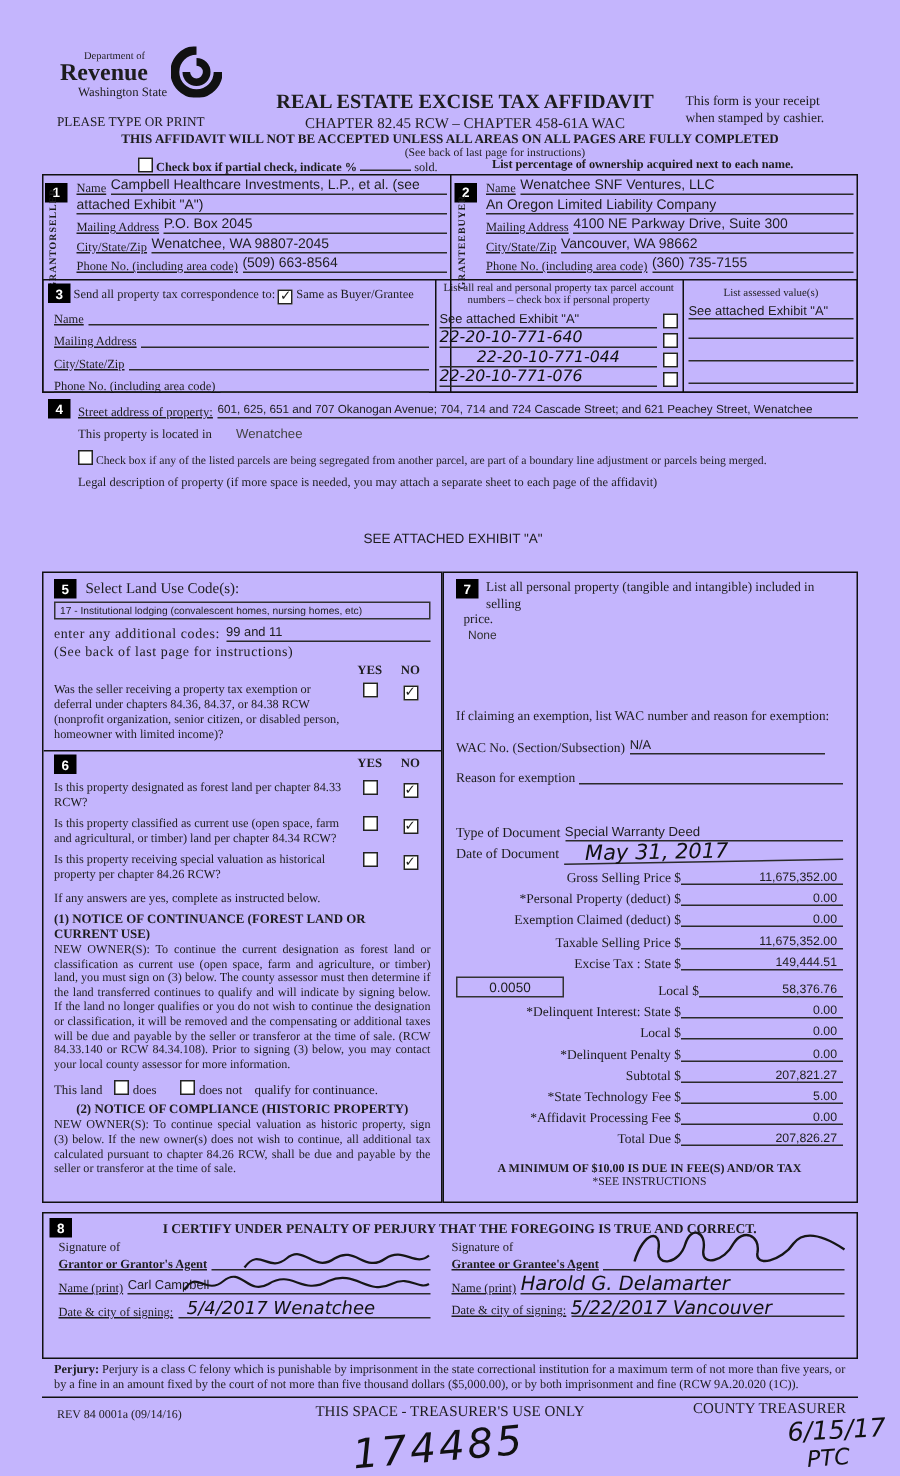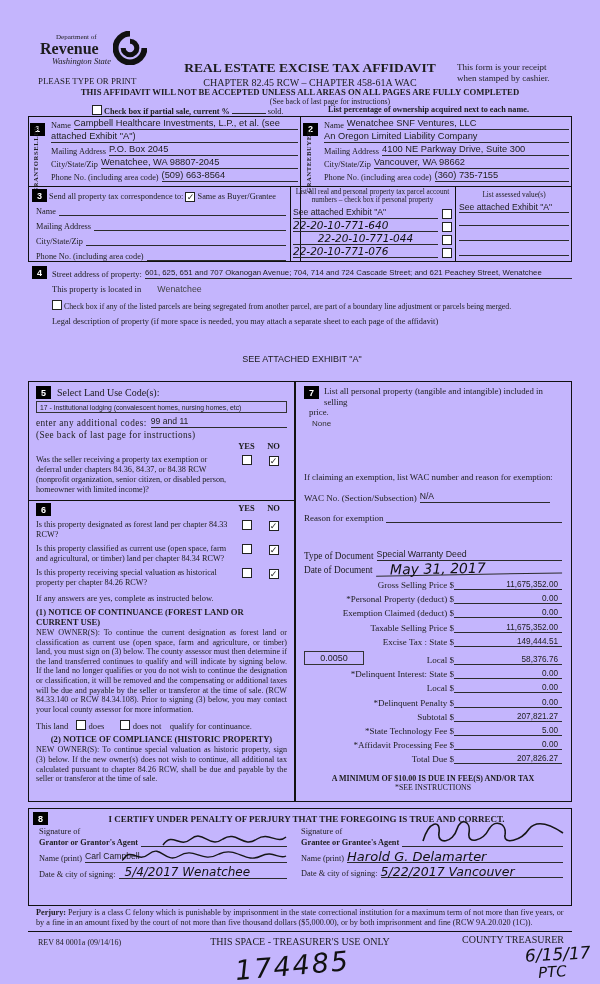--- a/index.html
+++ b/index.html
@@ -10,47 +10,47 @@
   .sans { font-family:"Liberation Sans", sans-serif; }
   .hw { font-family:"DejaVu Sans", sans-serif; font-style:italic; color:#111; }
   .b { font-weight:bold; }
   .ctr { text-align:center; }
   .tab { display:inline-flex; width:15px; height:13px; background:#000; color:#fff;
          font:bold 9px "Liberation Sans", sans-serif; align-items:center; justify-content:center; flex:0 0 15px; }
   .cb { display:inline-block; width:10px; height:10px; border:1px solid #222; background:#fff;
         font:9px "DejaVu Sans", sans-serif; line-height:9px; text-align:center; vertical-align:-1px; }
   .ul { border-bottom:1px solid #2b2b2b; }
   .frow { display:flex; align-items:flex-end; margin-bottom:1px; }
-  .flabel { font-size:8.3px; white-space:nowrap; padding-right:3px; }
+  .flabel { font-size:8.3px; white-space:nowrap; padding-right:3px;text-decoration:underline; }
   .fval { flex:1; font-size:9.3px; line-height:11px; min-height:11px; }
   .vlabel { writing-mode:vertical-rl; transform:rotate(180deg); display:flex; gap:0px;
             font:bold 6.6px "Liberation Serif", serif; letter-spacing:.6px; text-align:center; }
   .qrow { display:flex; align-items:flex-start; margin-top:4px; }
   .qtext { flex:1; font-size:8.2px; line-height:10px; padding-right:3px; }
   .yn { width:27px; text-align:center; flex:0 0 27px; font-size:8.5px; }
   .mrow { display:flex; align-items:flex-end; margin-bottom:4.2px; }
   .mlabel { width:150px; text-align:right; font-size:9px; white-space:nowrap; }
   .mlabel-short { width:84px; text-align:right; font-size:9px; white-space:nowrap; }
   .mline { flex:1; border-bottom:1px solid #2b2b2b; text-align:right; font:8.2px "Liberation Sans", sans-serif;
            min-height:10px; padding-right:4px; }
-  .ratebox { display:inline-block; width:60px; border:1.2px solid #333; text-align:center;
+  .ratebox { display:inline-block; width:72px; border:1.2px solid #333; text-align:center;
              font:9px "Liberation Sans", sans-serif; padding:1px 0; margin-right:6px; }
   .body-sm { font-size:8.1px; line-height:9.6px; text-align:justify; }
   .sig-svg { position:absolute; pointer-events:none; }
 </style>
 </head>
 <body>
 
 <div class="page">
 
   <div class="abs" style="left:40px; top:33px; display:flex; align-items:flex-start;">
     <div>
       <div style="font-size:7px; padding-left:16px;">Department of</div>
       <div class="b" style="font-size:16px; line-height:15px;">Revenue</div>
-      <div style="font-style:italic; font-size:8.5px; padding-left:12px;">Washington State</div>
+      <div style="font-size:8.5px; padding-left:12px;">Washington State</div>
     </div>
     <svg width="34" height="34" viewBox="0 0 40 40" style="margin-left:2px; margin-top:-2px;">
       <path d="M20 3 a17 17 0 1 0 17 17" fill="none" stroke="#111" stroke-width="7"></path>
       <path d="M20 12 a8 8 0 1 1 -8 8" fill="none" stroke="#111" stroke-width="6"></path>
     </svg>
   </div>
 
   <div class="abs ctr" style="left:130px; top:60px; width:360px;">
     <div class="b" style="font-size:13.5px;">REAL ESTATE EXCISE TAX AFFIDAVIT</div>
     <div style="font-size:10px; margin-top:1px;">CHAPTER 82.45 RCW – CHAPTER 458-61A WAC</div>
@@ -61,21 +61,21 @@
     <div>when stamped by cashier.</div>
   </div>
 
   <div class="abs" style="left:38px; top:76px; font-size:8.8px;">PLEASE TYPE OR PRINT</div>
 
   <div class="abs ctr b" style="left:30px; top:87px; width:540px; font-size:8.7px;">THIS AFFIDAVIT WILL NOT BE ACCEPTED UNLESS ALL AREAS ON ALL PAGES ARE FULLY COMPLETED</div>
   <div class="abs ctr" style="left:150px; top:96.5px; width:360px; font-size:7.8px;">(See back of last page for instructions)</div>
 
   <div class="abs" style="left:92px; top:105px; font-size:8.2px;">
     <span class="cb"></span>
-    <span class="b">Check box if partial sale, current %</span>
+    <span class="b">Check box if partial check, indicate %</span>
     <span style="display:inline-block; width:34px;" class="ul"></span>
     <span>sold.</span>
   </div>
   <div class="abs b" style="left:328px; top:105px; font-size:8.2px;">List percentage of ownership acquired next to each name.</div>
 
   <div class="abs" style="left:28px; top:116px; width:544px; height:146px; border:1.6px solid #111;"></div>
   <div class="abs" style="left:300px; top:116px; width:0; height:146px; border-left:1.2px solid #111;"></div>
 
   <div class="abs" style="left:30px; top:118px; width:268px;">
     <div style="display:flex;">

